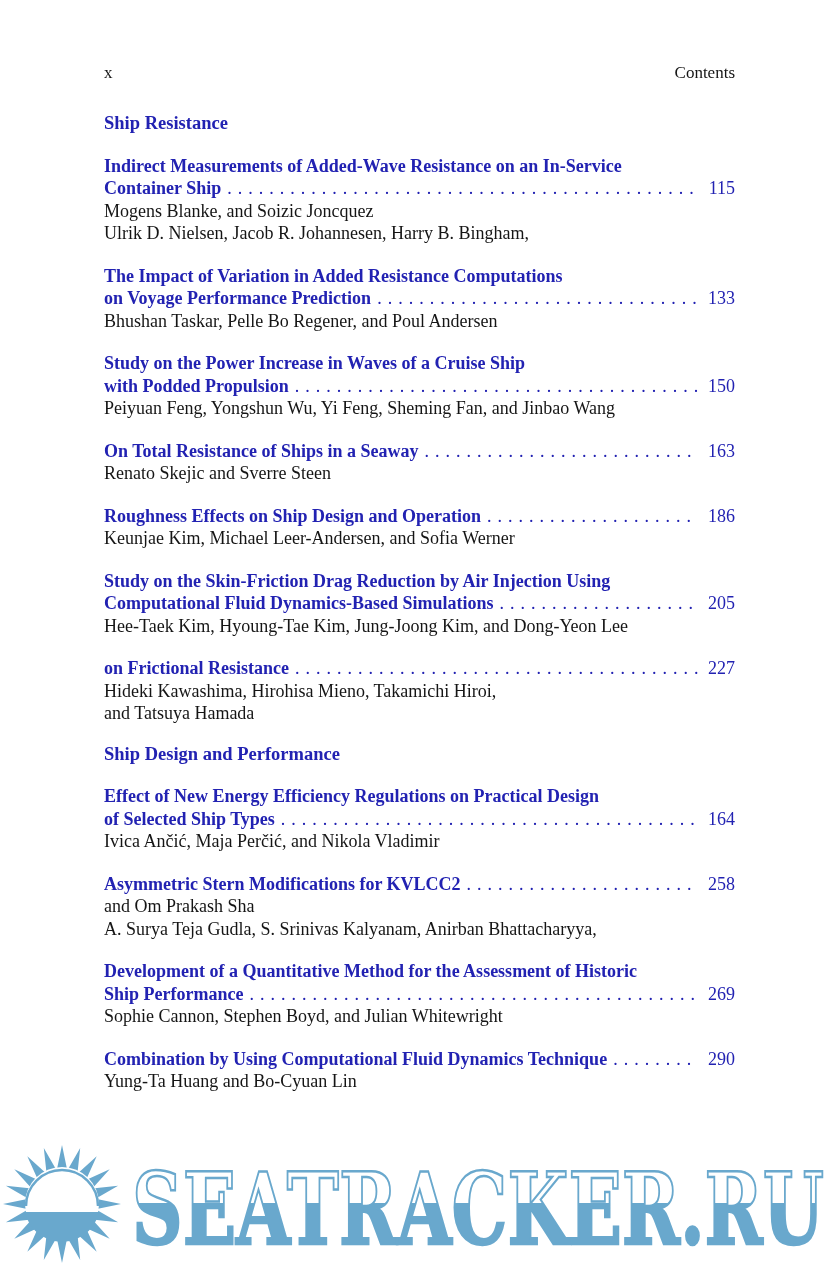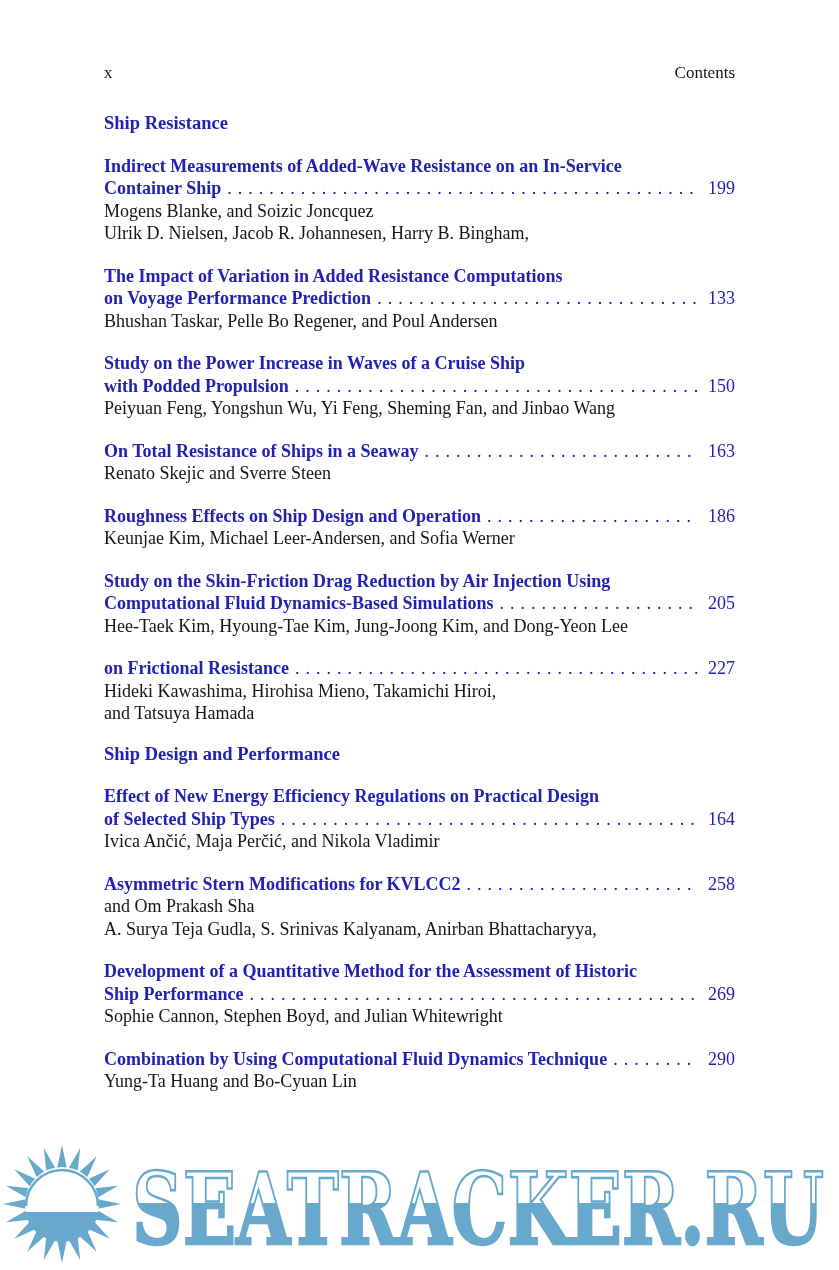--- a/index.html
+++ b/index.html
@@ -43,21 +43,21 @@
   <span>Contents</span>
 </div>
 
 <div class="toc" id="toc">
     <div class="section-heading">Ship Resistance</div>
     <div class="entry">
       <div class="title-line">Indirect Measurements of Added-Wave Resistance on an In-Service</div>
       <div class="title-line leader">
         <span class="lt">Container Ship</span>
         <span class="dots"></span>
-        <span class="pg">199</span>
+        <span class="pg">115</span>
       </div>
       <div class="authors">Mogens Blanke, and Soizic Joncquez</div>
       <div class="authors">Ulrik D. Nielsen, Jacob R. Johannesen, Harry B. Bingham,</div>
     </div>
     <div class="entry">
       <div class="title-line">The Impact of Variation in Added Resistance Computations</div>
       <div class="title-line leader">
         <span class="lt">on Voyage Performance Prediction</span>
         <span class="dots"></span>
         <span class="pg">133</span>

